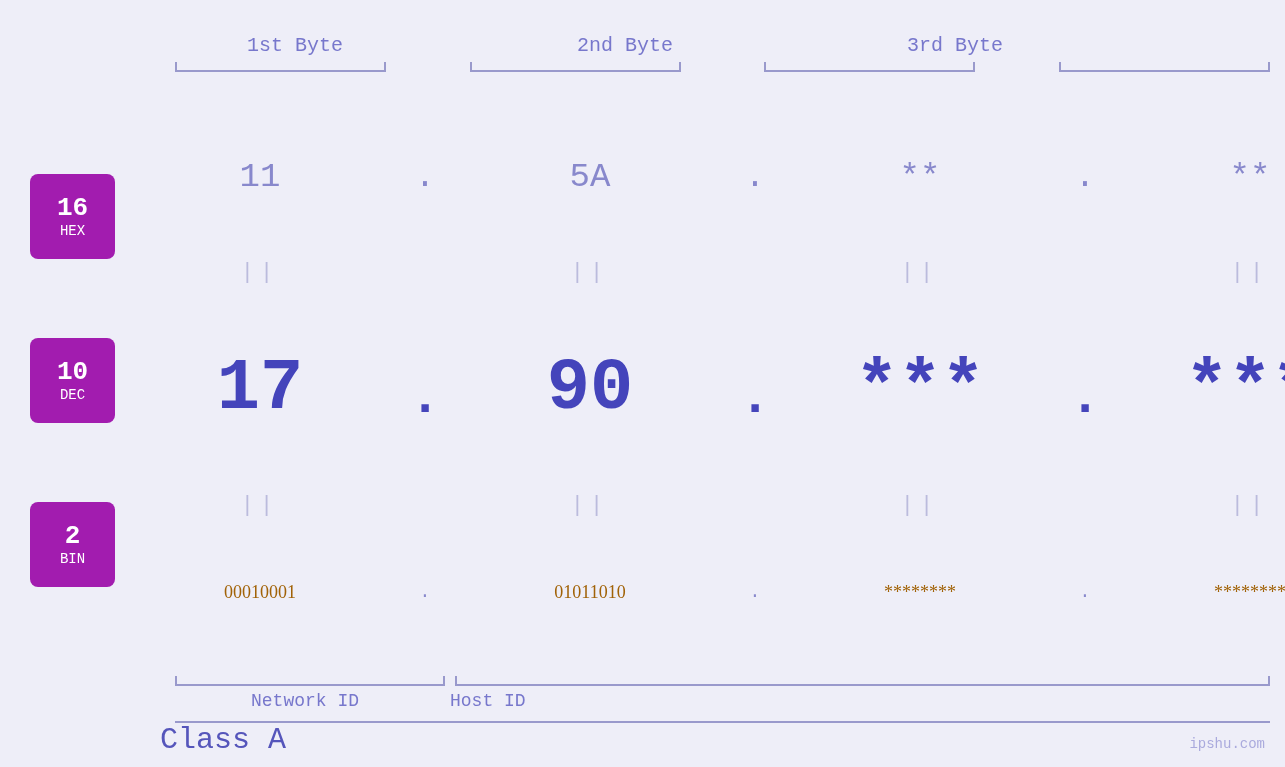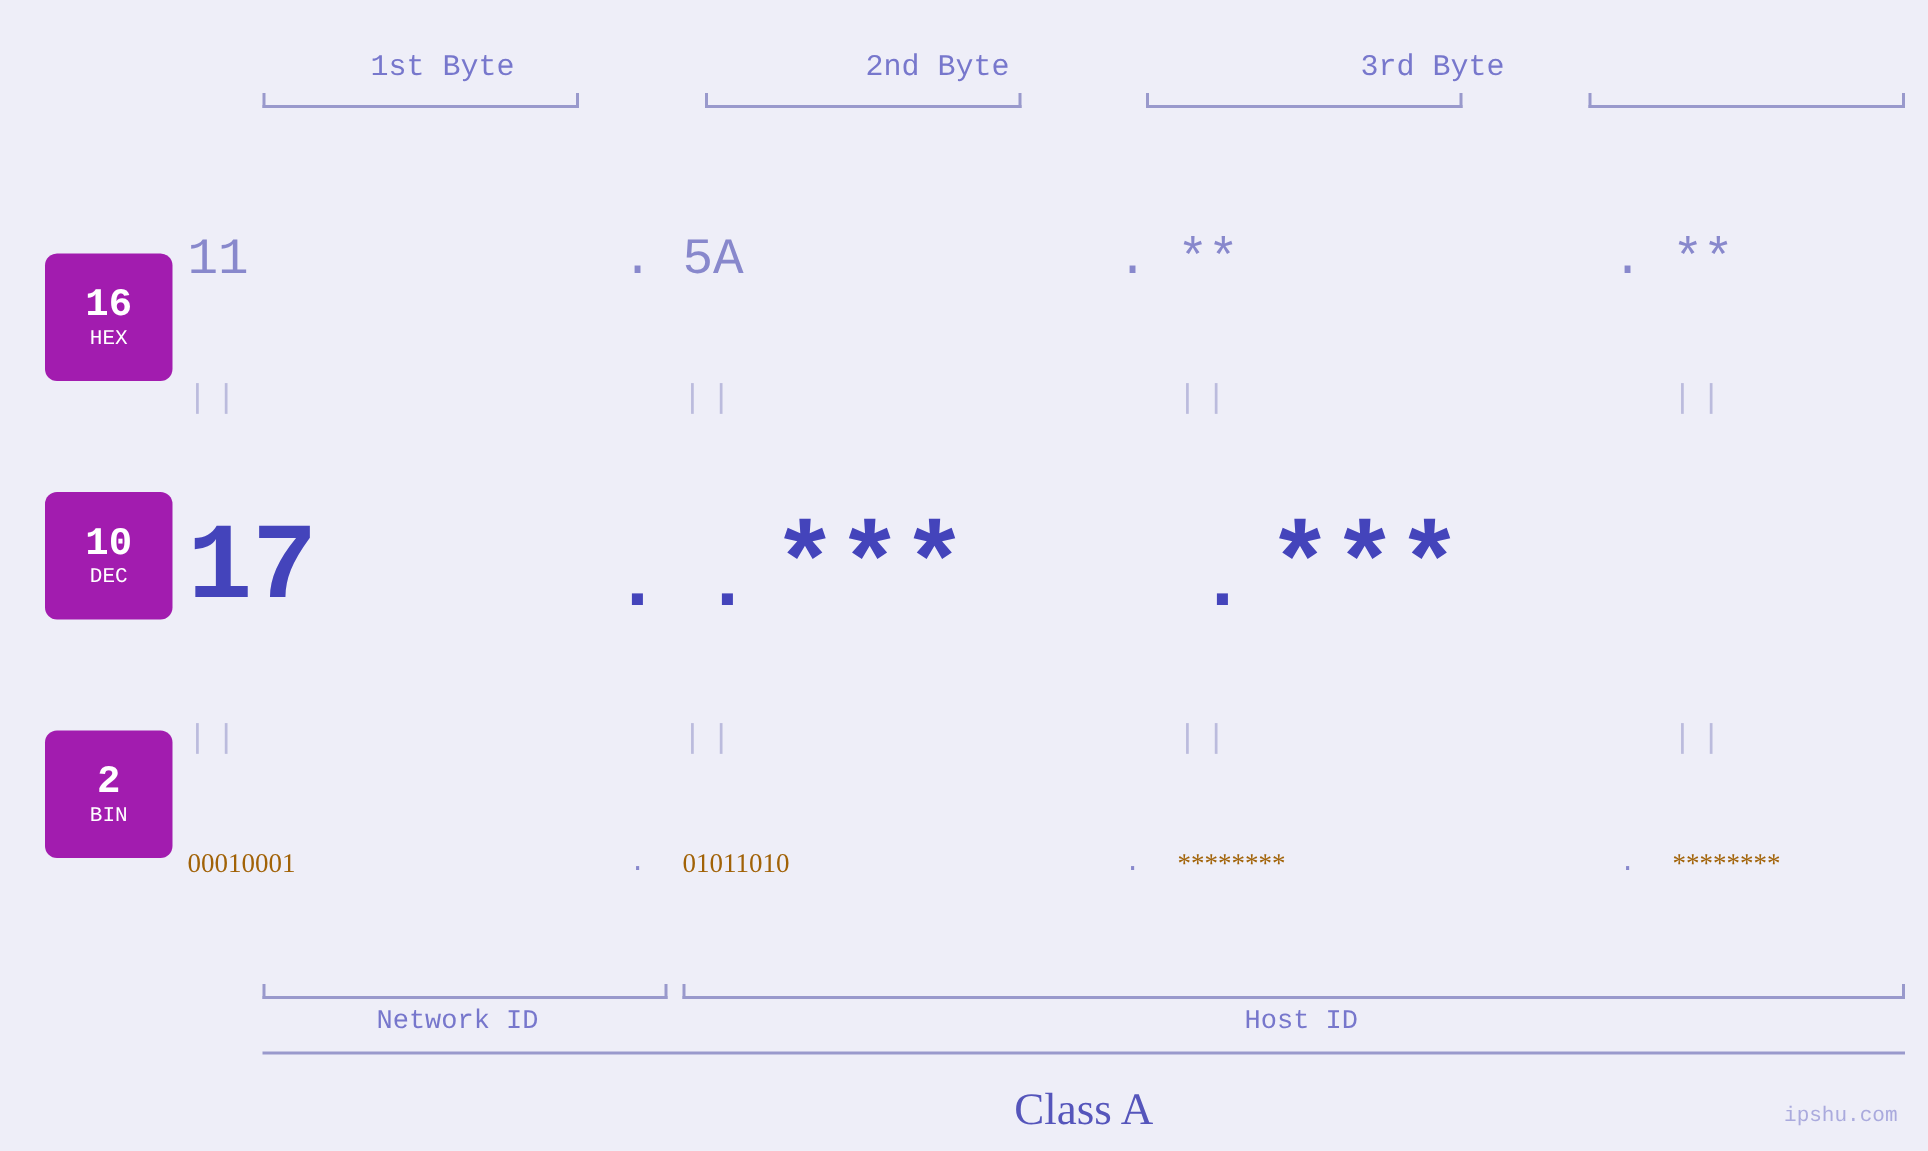--- a/index.html
+++ b/index.html
@@ -142,21 +142,21 @@
       justify-content: space-evenly;
     }
 
     .data-row {
       display: flex;
       align-items: center;
     }
 
     .cell {
       width: 270px;
-      text-align: left;
+      text-align: center;
     }
 
     .cell-sep {
       width: 60px;
       text-align: center;
     }
 
     
     .hex-row .cell {
       color: #8888cc;
@@ -308,43 +308,42 @@
     .nl {
       width: 290px;
       text-align: center;
       color: #7777cc;
       font-size: 18px;
       font-family: 'Courier New', Courier, monospace;
     }
 
     .hl {
       flex: 1;
-      text-align: center;
       color: #7777cc;
       font-size: 18px;
       font-family: 'Courier New', Courier, monospace;
     }
 
     
     .class-row {
       margin-top: 10px;
     }
 
     .class-bline {
       height: 2px;
       background: #9999cc;
       margin: 0 15px;
     }
 
     .class-name {
-      text-align: center;
+      text-align: left;
       color: #5555bb;
       font-size: 30px;
-      font-family: Liberation Serif, serif;
-      margin-top: 20px;
+      font-family: Liberation Mono, monospace;
+      margin-top: 0;
       padding-bottom: 10px;
     }
   </style>
 </head>
 <body>
 
 <div class="layout">
   <div class="inner">
 
     <div class="top-headers">
@@ -417,20 +416,21 @@
           <div class="cell">||</div>
           <div class="cell-sep"></div>
           <div class="cell">||</div>
           <div class="cell-sep"></div>
           <div class="cell">||</div>
         </div>
 
         <div class="data-row dec-row">
           <div class="cell">17</div>
           <div class="cell-sep">.</div>
+          <div class="cell">90</div>
           <div class="cell-sep">.</div>
           <div class="cell">***</div>
           <div class="cell-sep">.</div>
           <div class="cell">***</div>
         </div>
 
         <div class="data-row eq2-row">
           <div class="cell">||</div>
           <div class="cell-sep"></div>
           <div class="cell">||</div>

